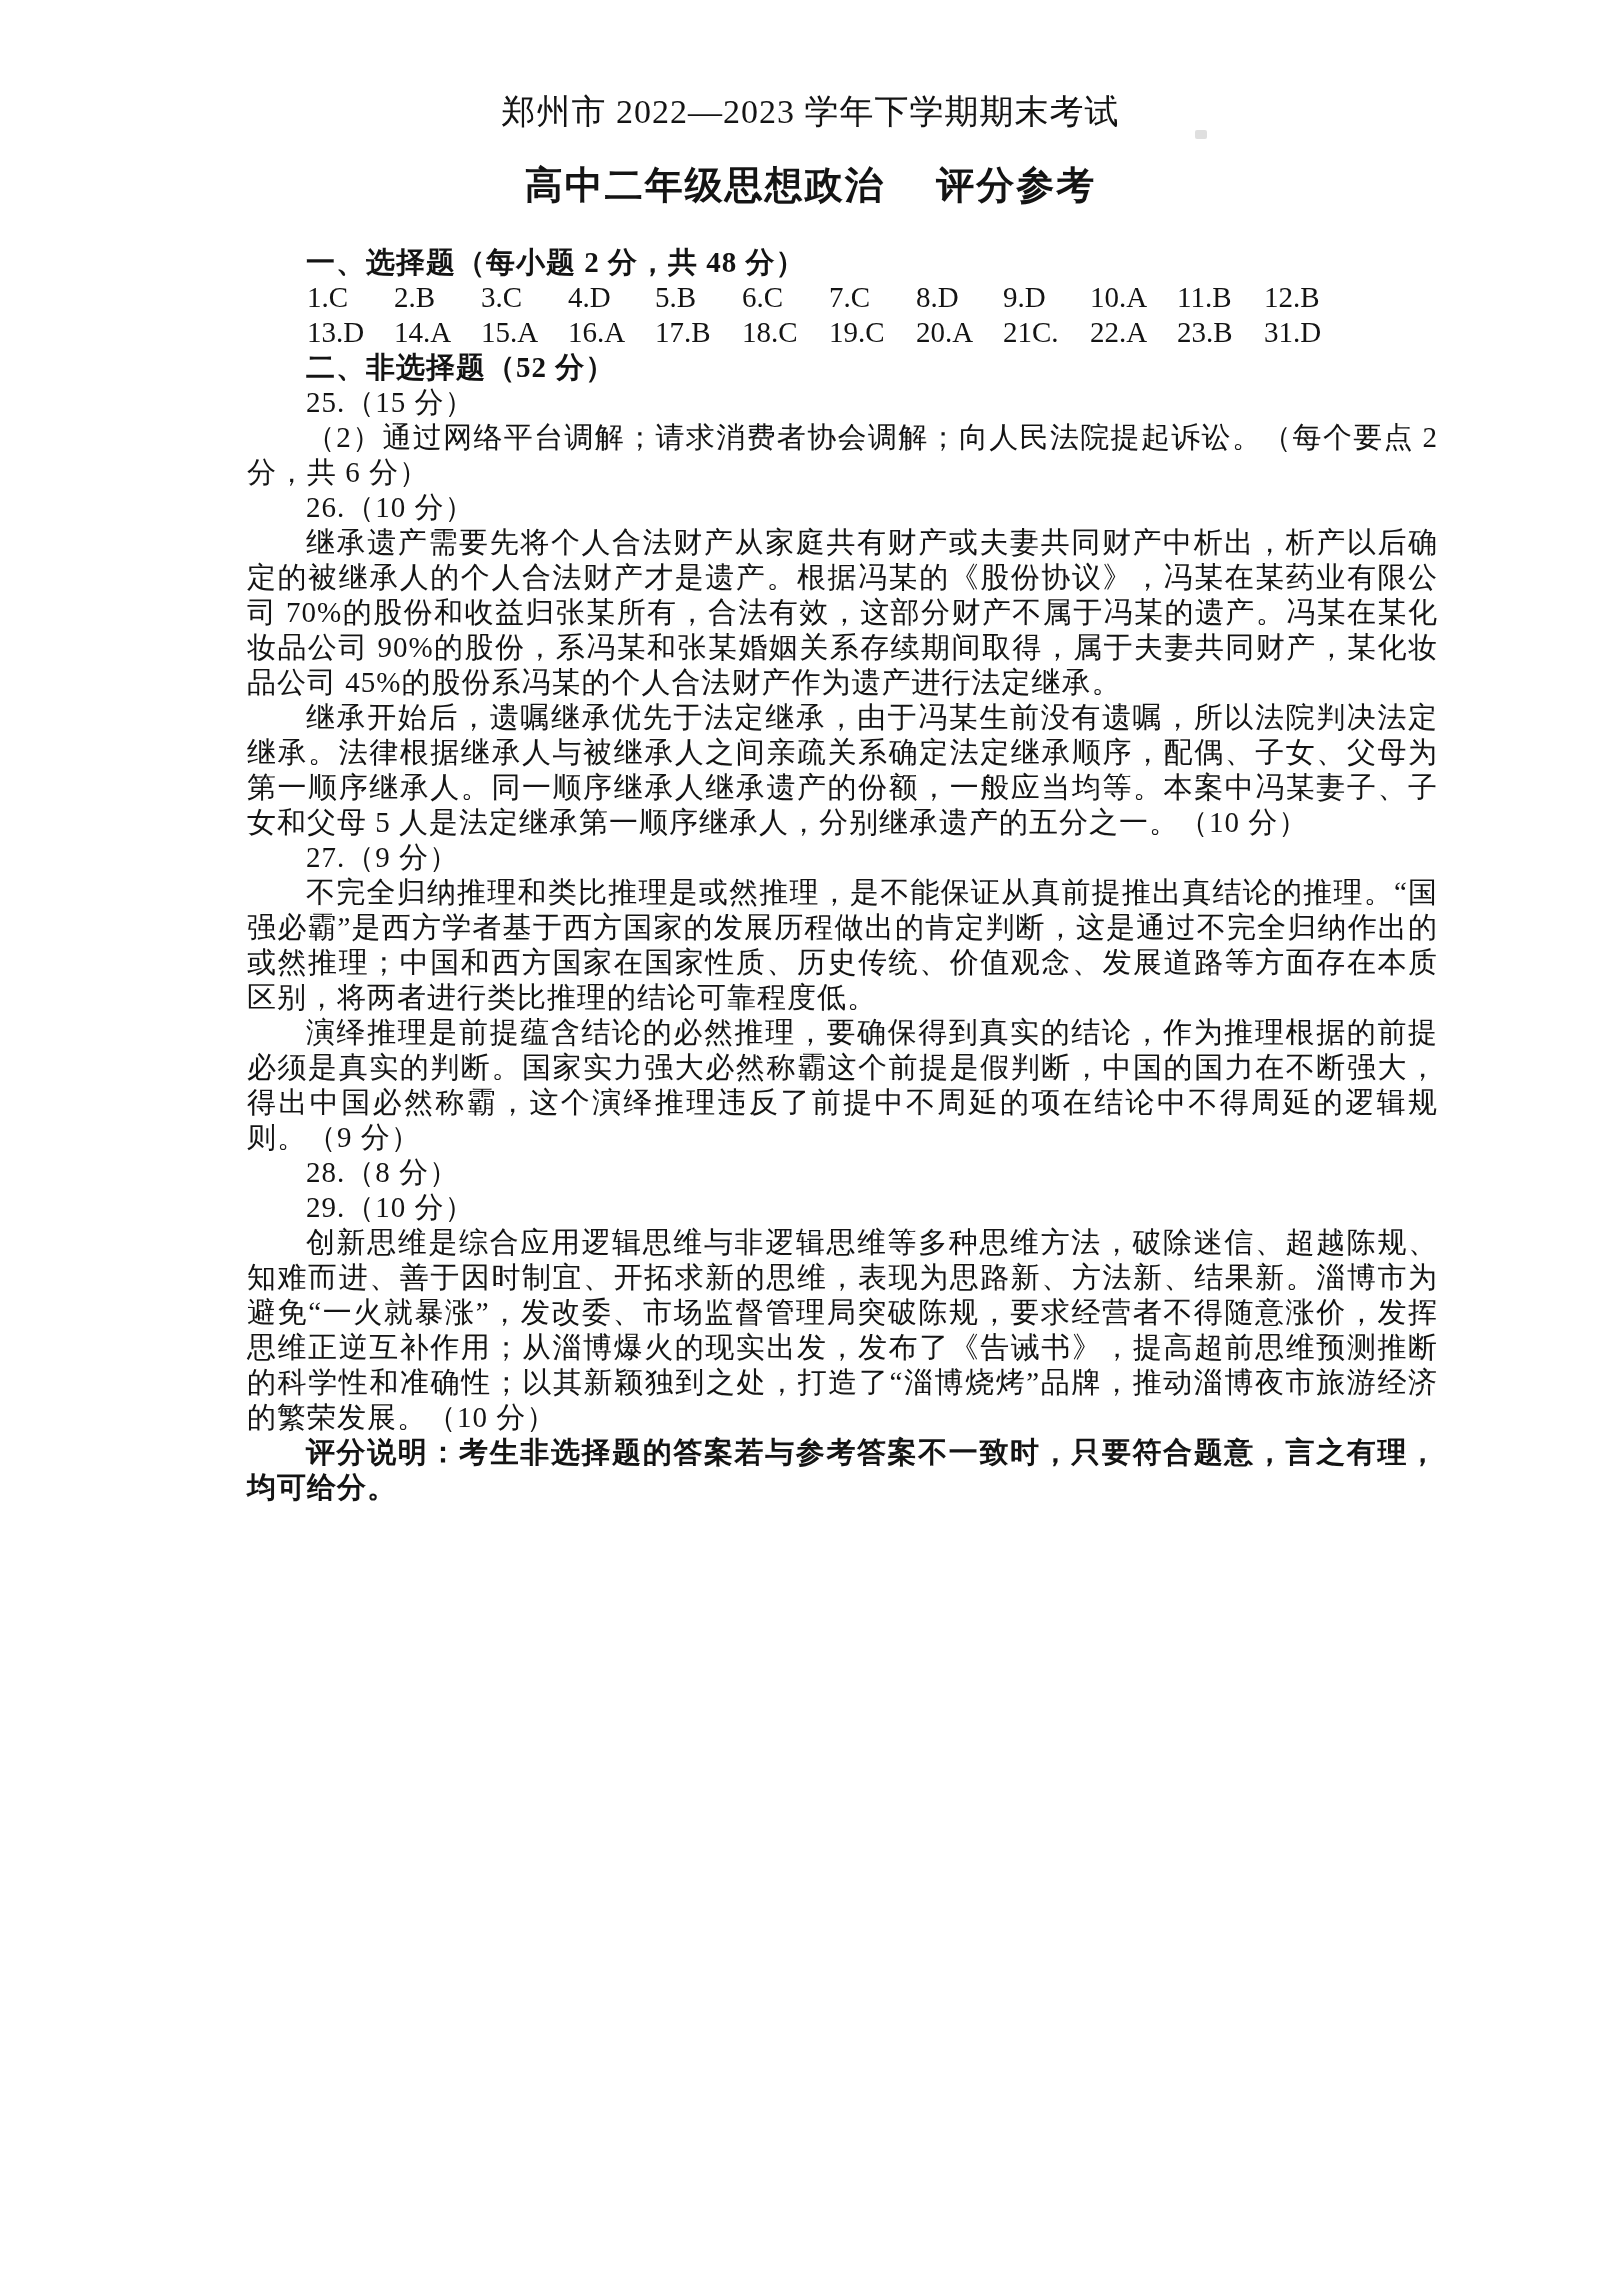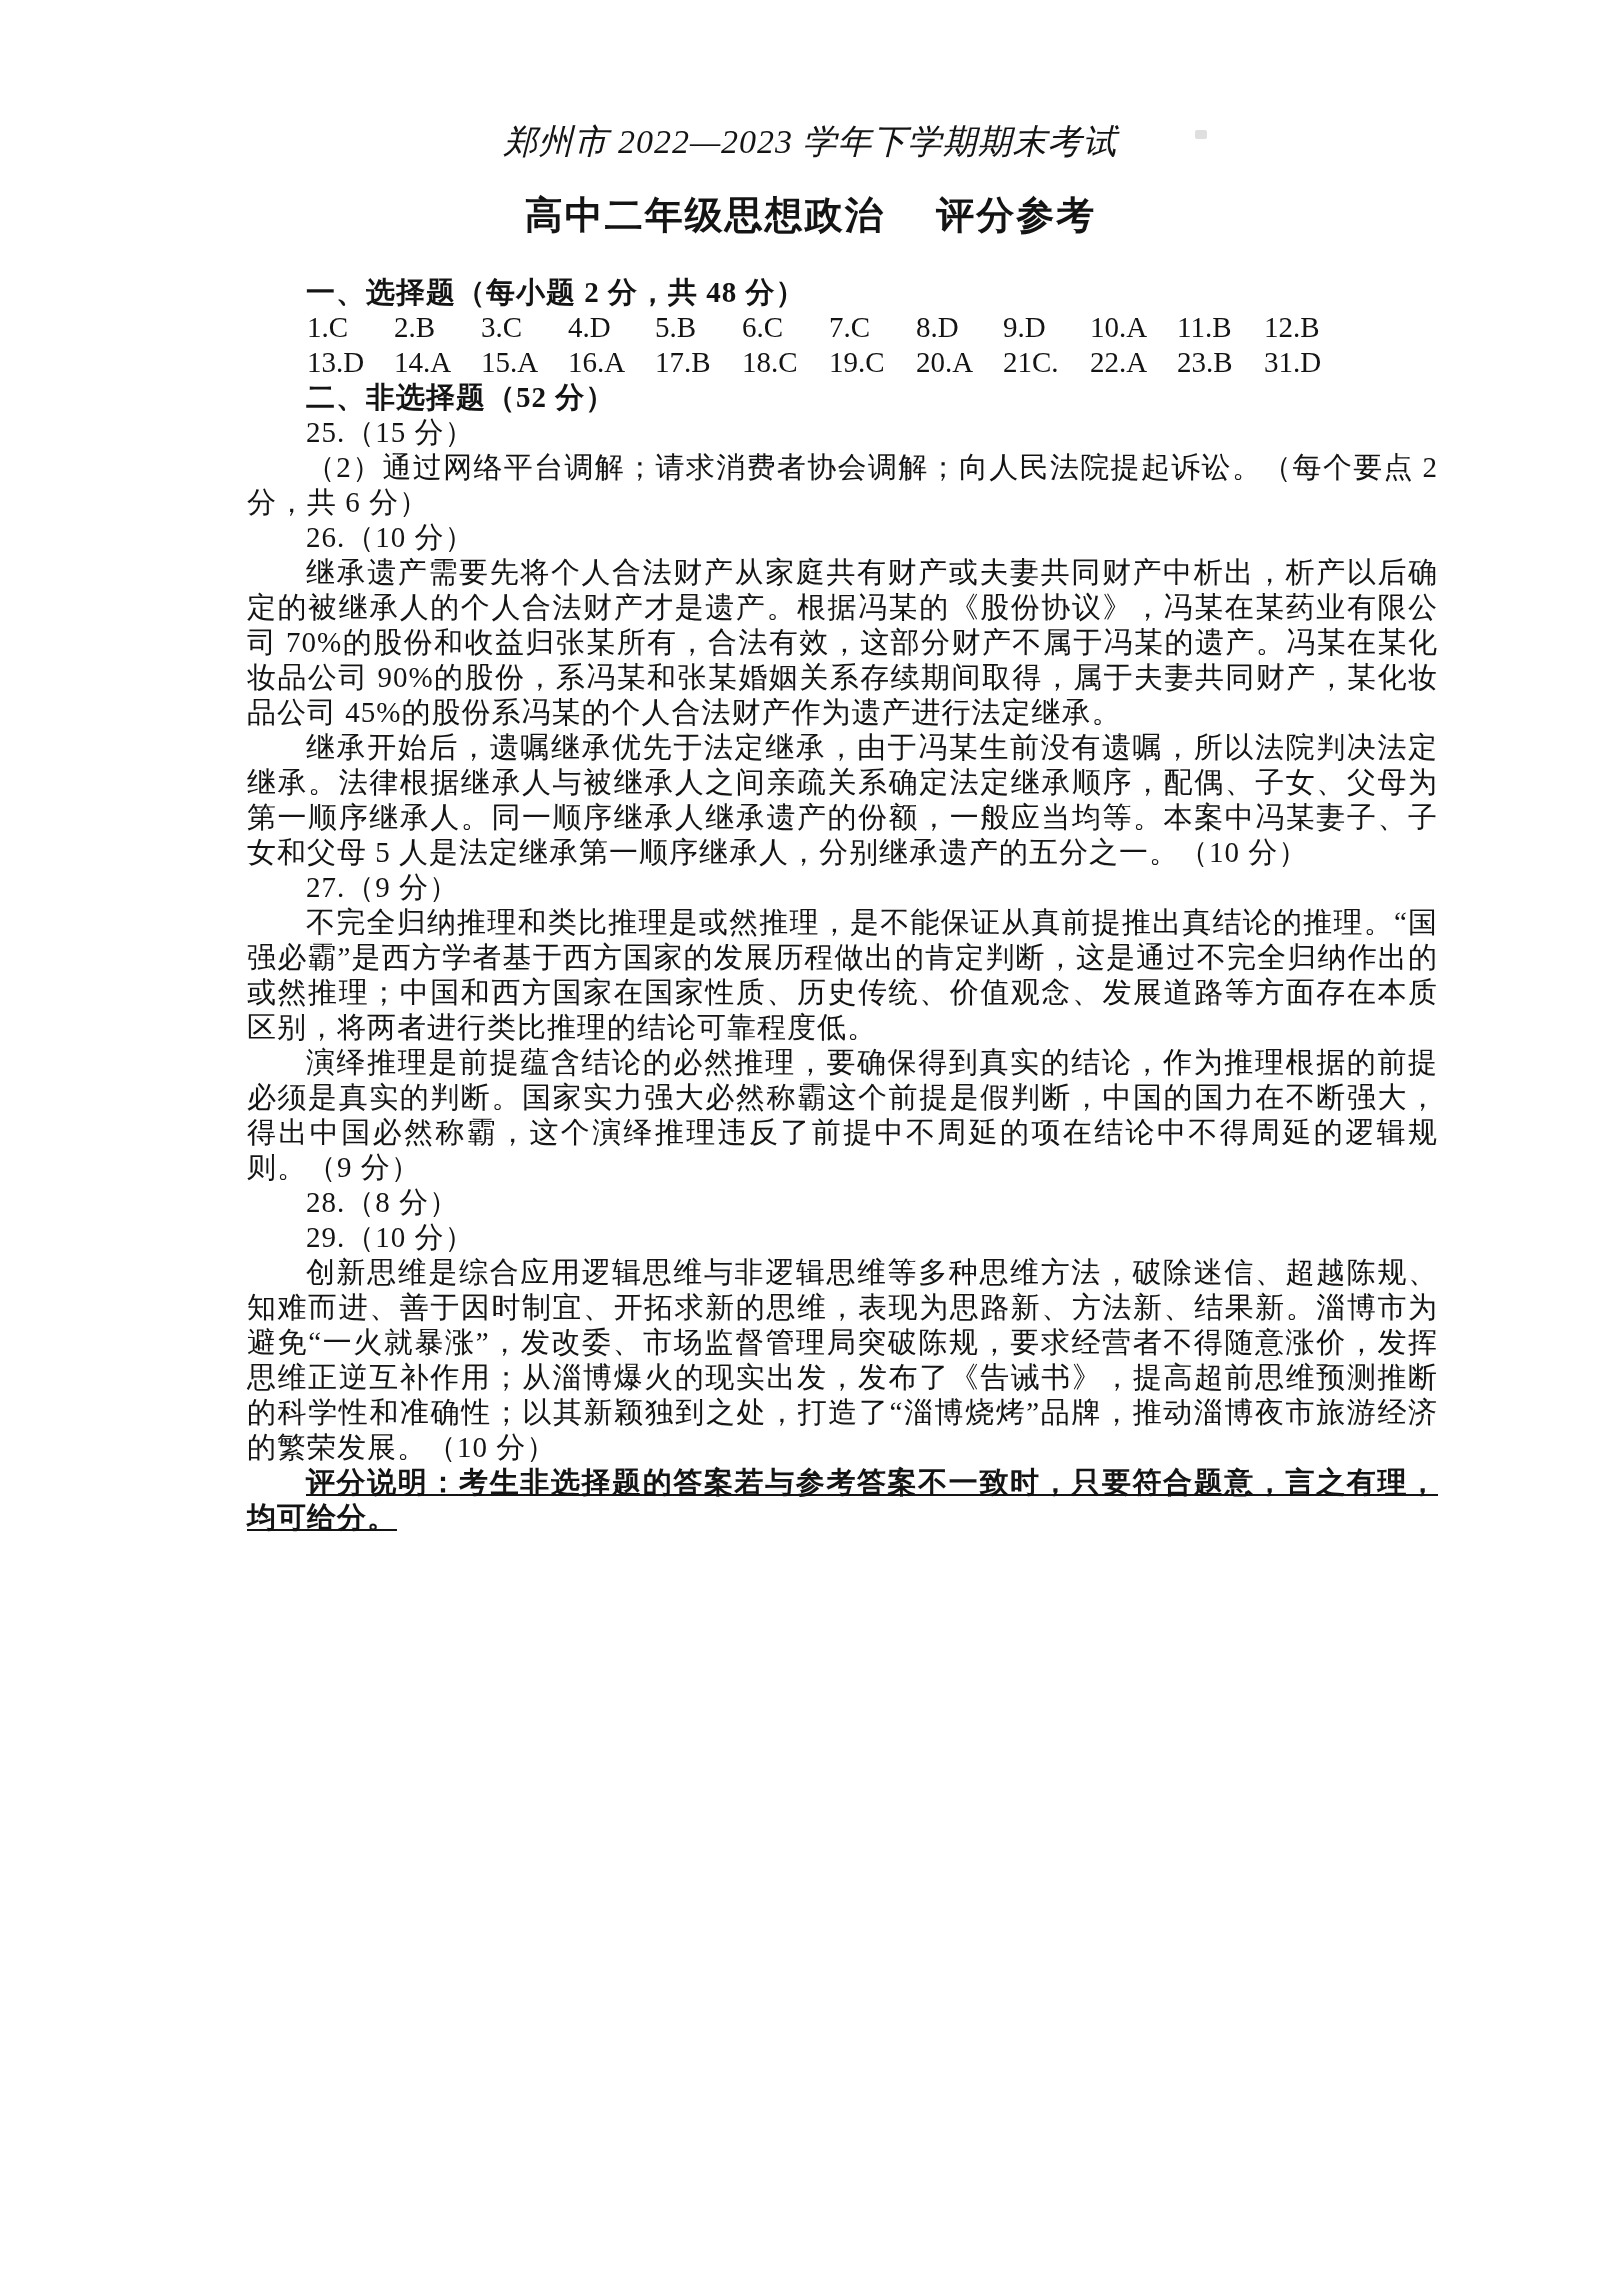--- a/index.html
+++ b/index.html
@@ -25,27 +25,26 @@
     left: 1195px;
     top: 130px;
     width: 11.8px;
     height: 8.8px;
     background: #c4c4c4;
     opacity: 0.55;
     border-radius: 2px;
   }
   .title {
     margin: 0;
-    padding-top: 120px;
+    padding-top: 90px;
     text-align: center;
     font-size: 34px;
     font-weight: 400;
     line-height: 1.3;
     letter-spacing: 1px;
-    font-style: italic;
   }
   .subtitle {
     margin: 29px 0 0 0;
     text-align: center;
     font-size: 38px;
     font-weight: 700;
     letter-spacing: 2px;
     line-height: 1.2;
   }
   .content {
@@ -75,21 +74,20 @@
   .qnum {
     text-indent: 59px;
     text-align: left;
   }
   .para {
     text-indent: 59px;
   }
   .note {
     font-weight: 700;
     text-indent: 59px;
-    text-decoration: underline;
   }
 </style>
 </head>
 <body>
 
 <div class="page">
   <div class="artifact"></div>
 
   <h1 class="title">郑州市 2022—2023 学年下学期期末考试</h1>
   <h2 class="subtitle">高中二年级思想政治　 评分参考</h2>

